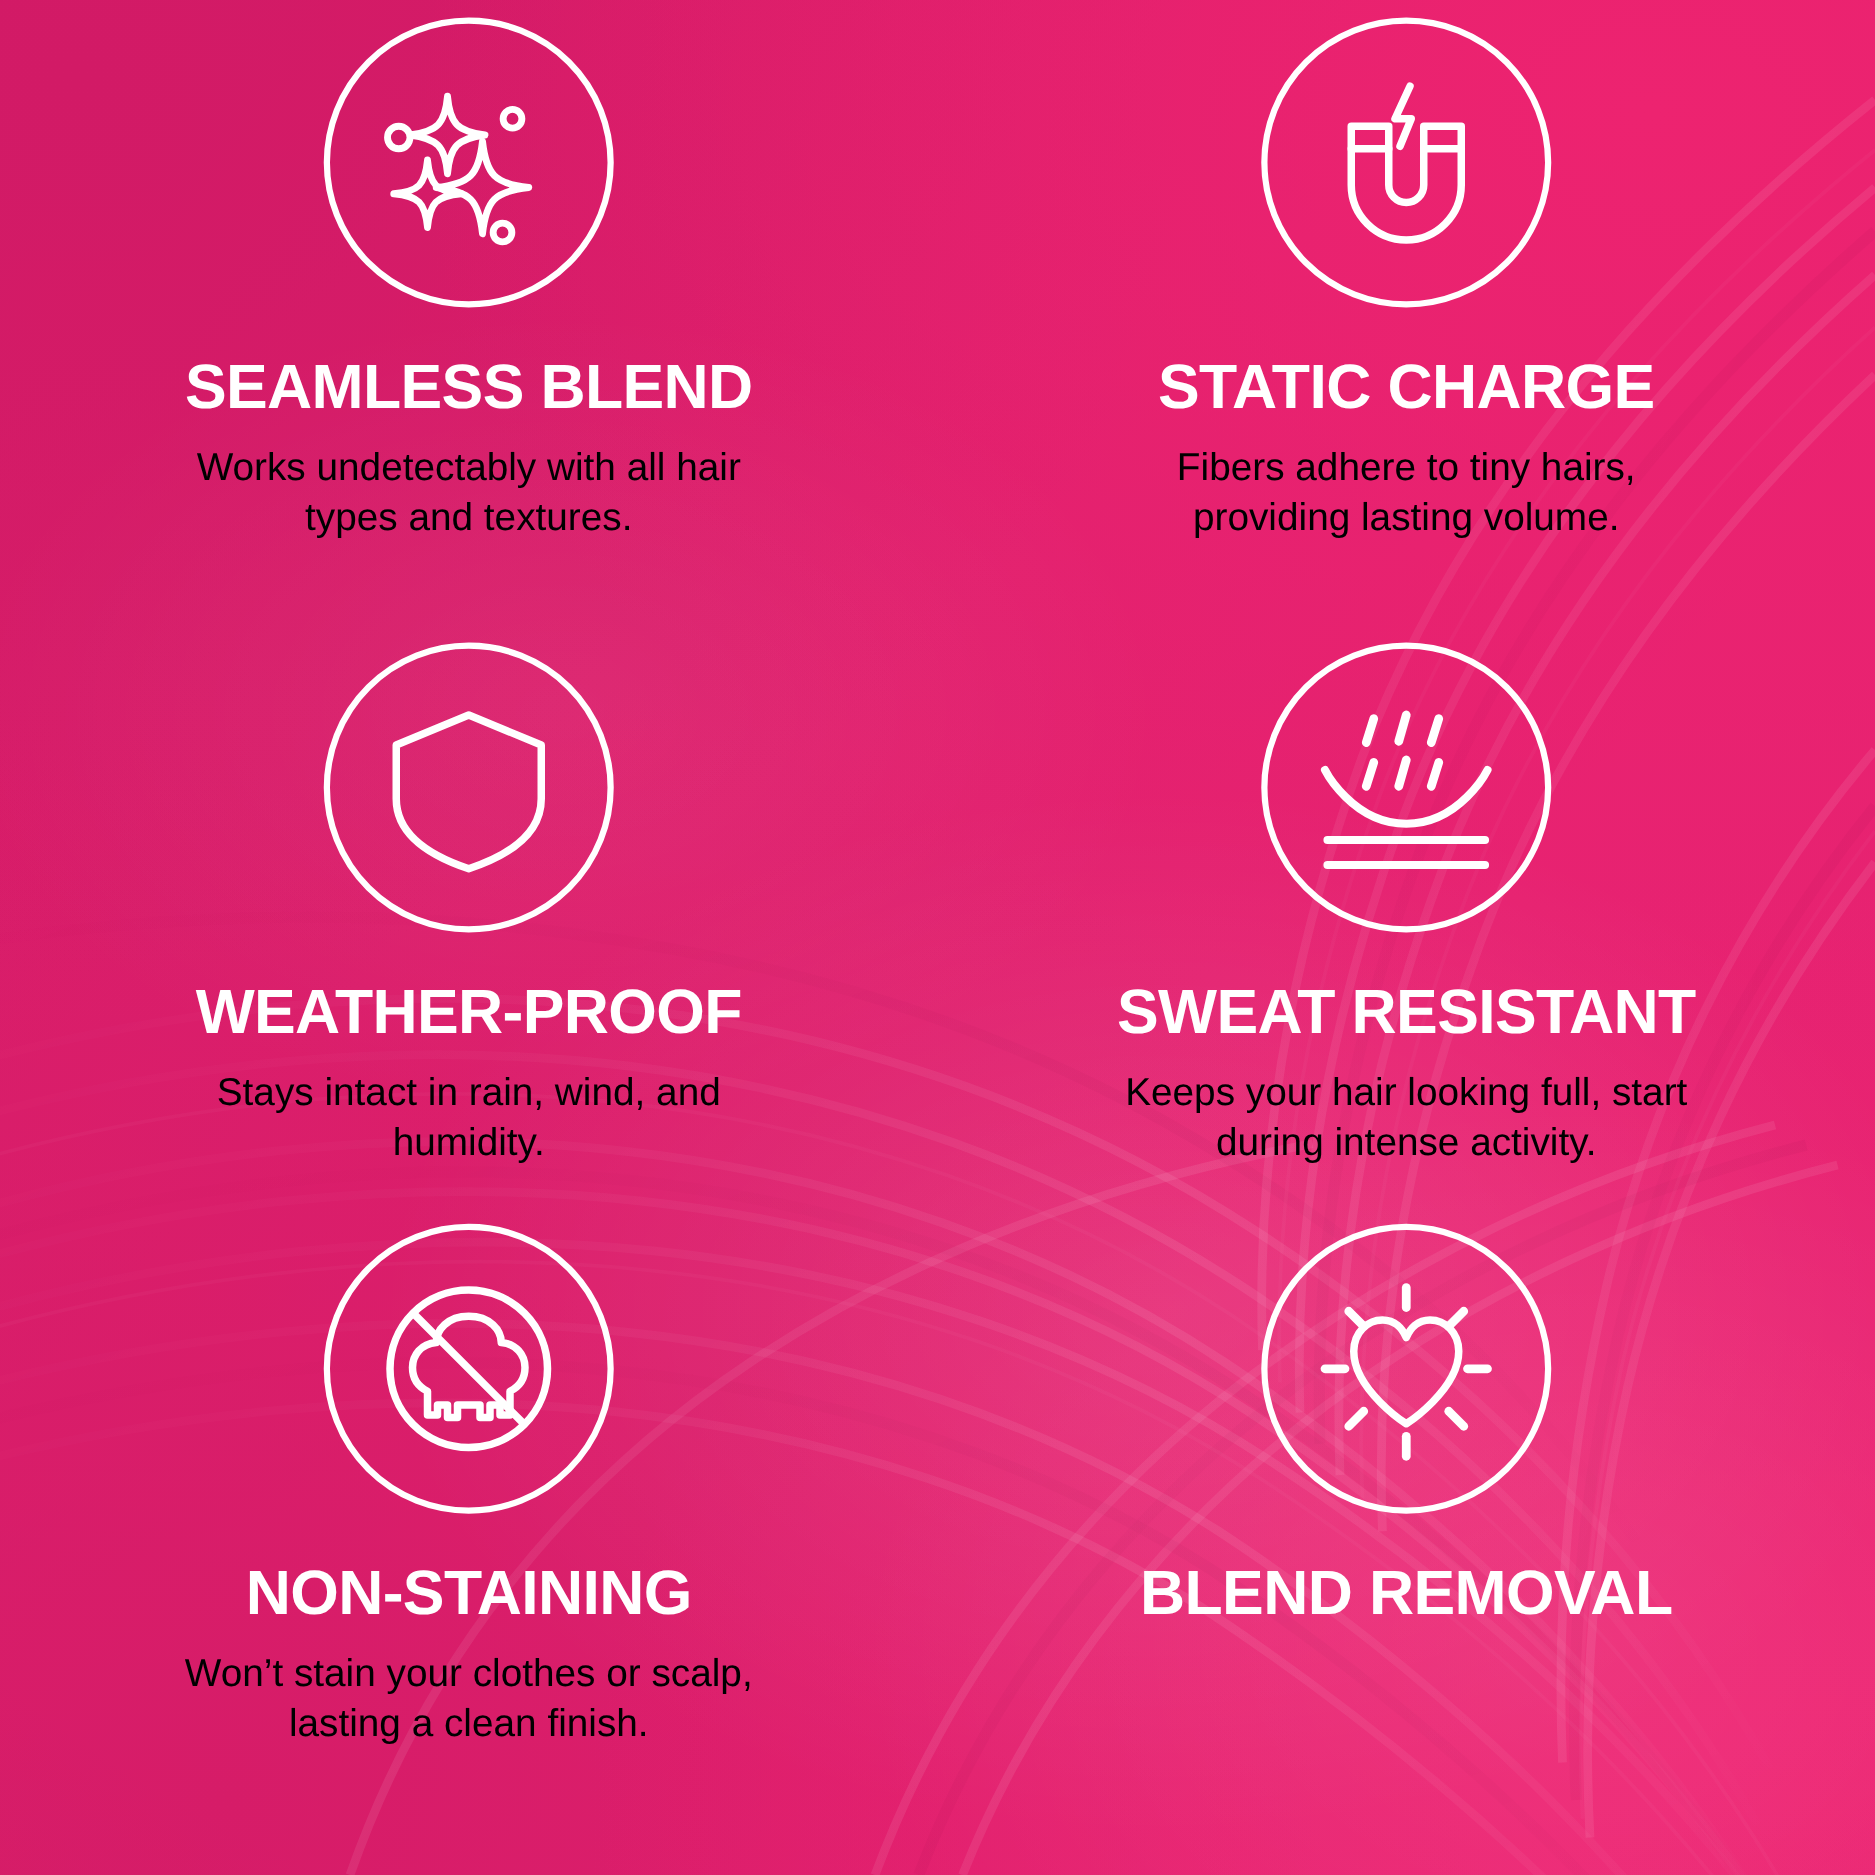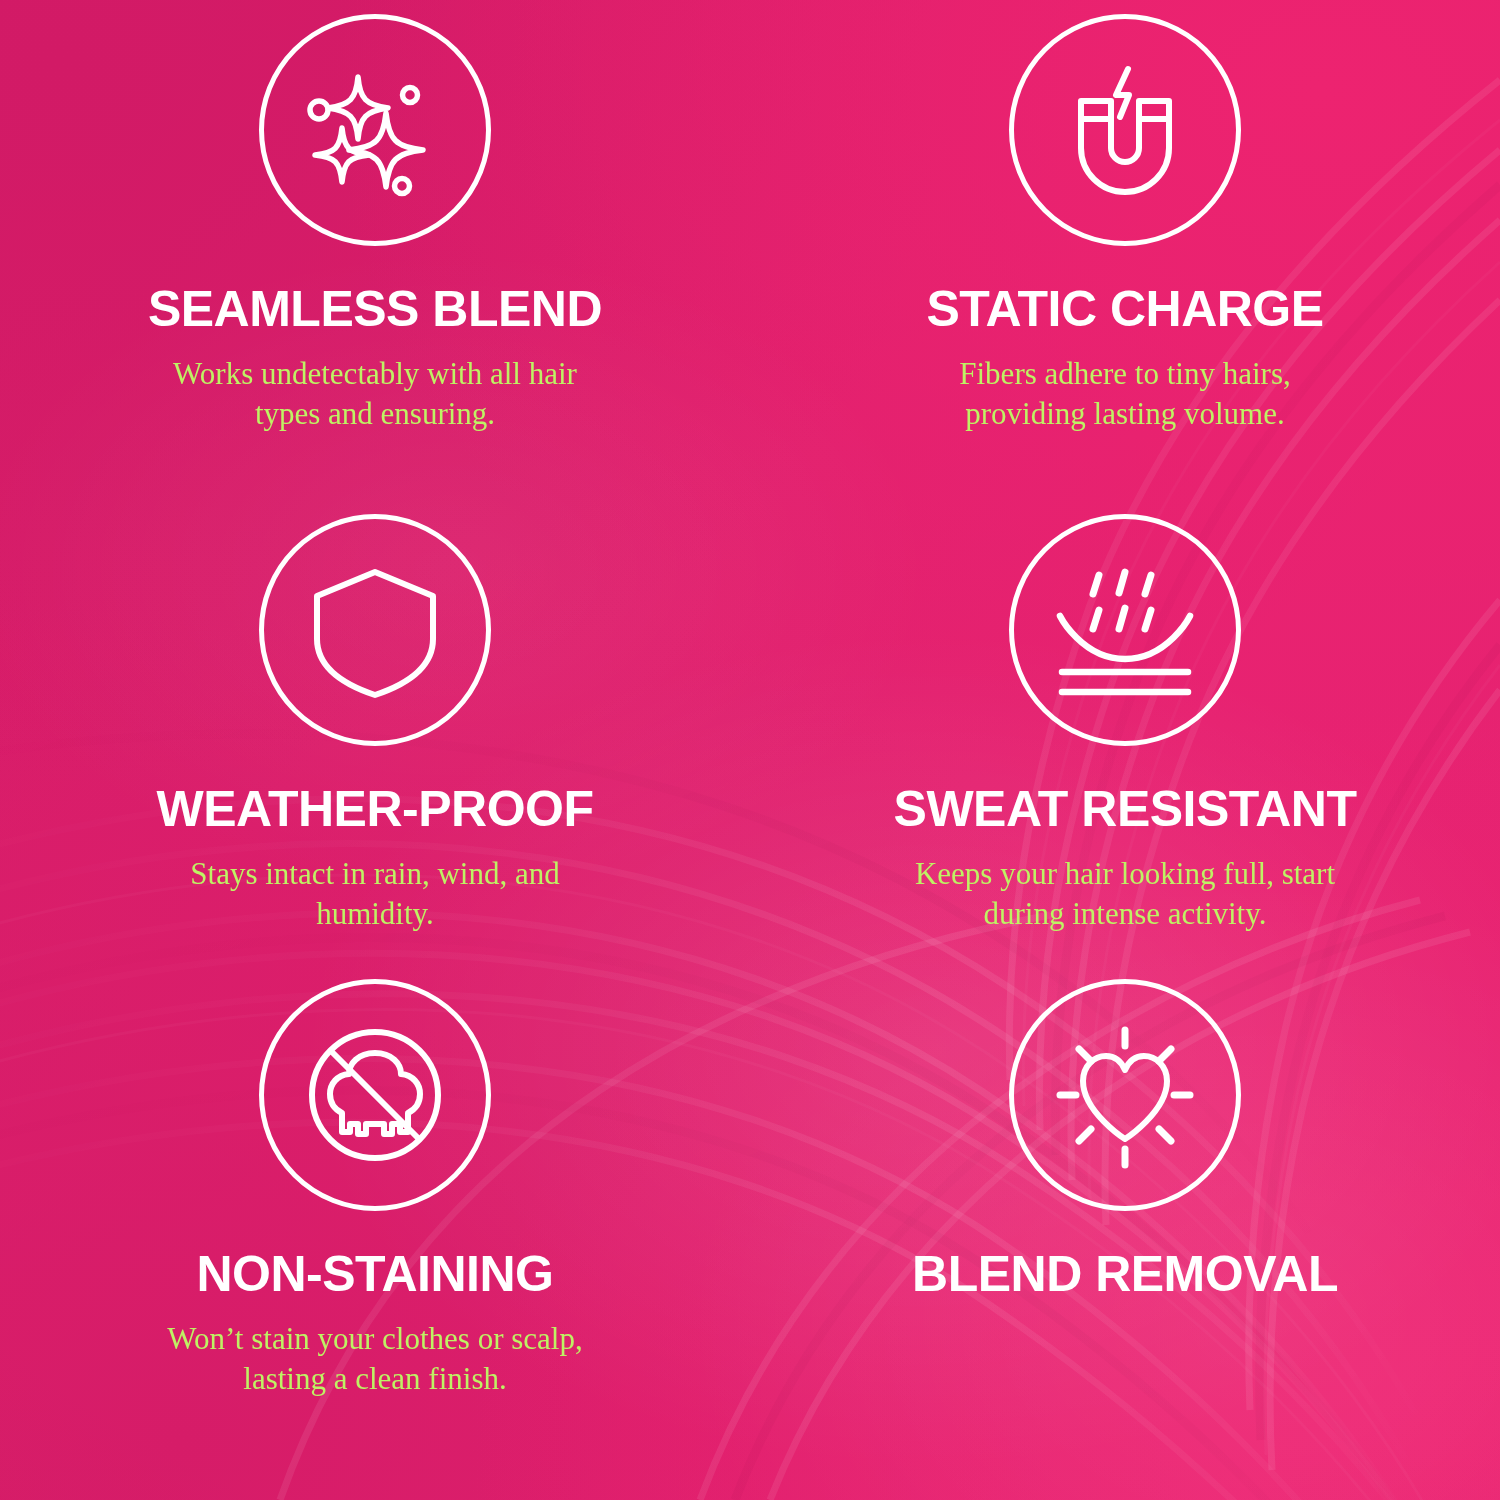--- a/index.html
+++ b/index.html
@@ -63,26 +63,25 @@
     color:#ffffff;
     font-size:50px;
     font-weight:bold;
     letter-spacing:-0.5px;
     line-height:1;
     text-align:center;
     white-space:nowrap;
   }
   .card-desc {
     margin-top:20px;
-    color:#bef264;
+    color:#000000;
     font-size:31px;
     line-height:1.30;
     text-align:center;
     max-width:560px;
-    font-family:Liberation Serif, serif;
   }
   .card-desc .l2 { display:block; }
 </style>
 </head>
 <body>
 
 <div id="bg-base"></div>
 
 <svg id="bg-strands" viewBox="0 0 1500 1500" preserveAspectRatio="none" aria-hidden="true">
   <defs>
@@ -146,21 +145,21 @@
           <path d="M42 73 C44 93, 49 98, 69 100 C49 102, 44 107, 42 127 C40 107, 35 102, 15 100 C35 98, 40 93, 42 73 Z"></path>
           <circle cx="19" cy="55" r="9"></circle>
           <circle cx="110" cy="40" r="7.5"></circle>
           <circle cx="102" cy="131" r="7.5"></circle>
         </svg>
       </span>
     </div>
     <div class="card-title">SEAMLESS BLEND</div>
     <div class="card-desc">
       <span class="l1">Works undetectably with all hair</span>
-      <span class="l2">types and ensuring.</span>
+      <span class="l2">types and textures.</span>
     </div>
   </div>
 
   <div class="card row1">
     <div class="icon-circle">
       <span>
         <svg width="150" height="150" viewBox="0 0 150 150" fill="none" stroke="#ffffff" stroke-width="6" stroke-linejoin="round" stroke-linecap="round">
           <path d="M31 46 h30 v47 a14 14 0 0 0 28 0 V46 h30 v47 a44 44 0 0 1 -88 0 Z"></path>
           <line x1="31" y1="64" x2="61" y2="64"></line>
           <line x1="89" y1="64" x2="119" y2="64"></line>

